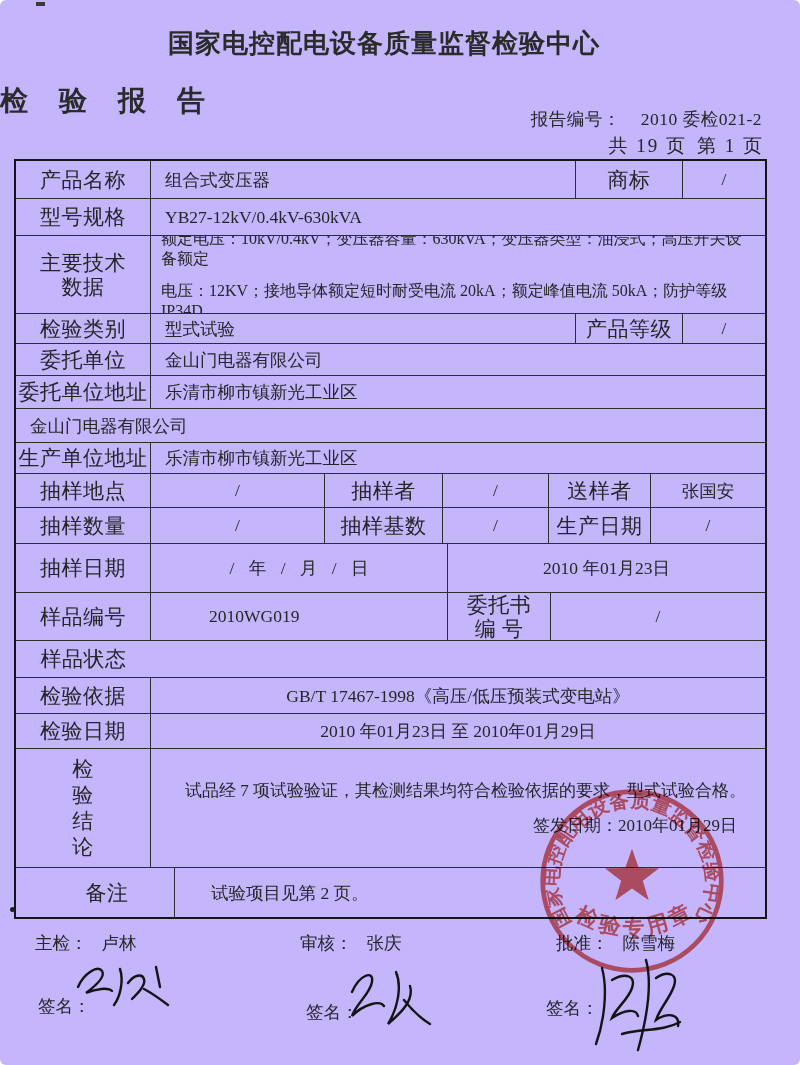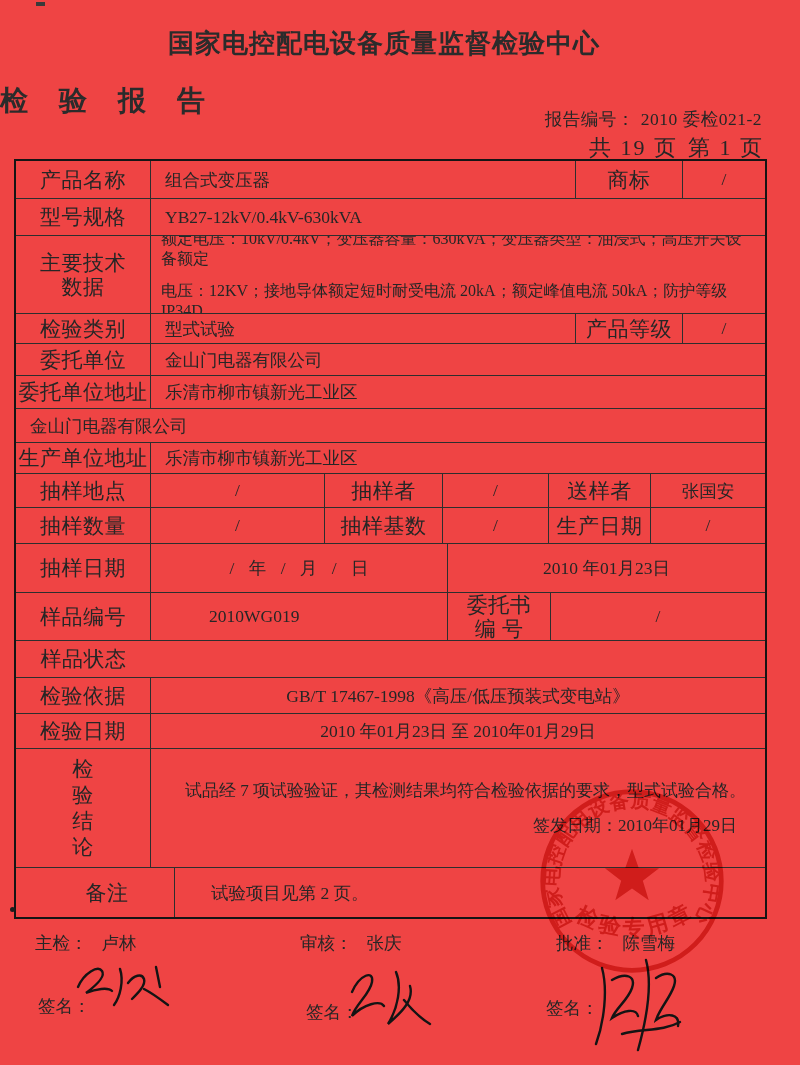--- a/index.html
+++ b/index.html
@@ -1,30 +1,30 @@
 <!DOCTYPE html>
 <html><head>
 <meta charset="utf-8">
 <style>
   * { margin:0; padding:0; box-sizing:border-box; }
   body { width:800px; height:1065px; }
   .page {
     position:relative; width:800px; height:1065px;
-    background:#ef4444;
+    background:#c4b5fd;
     font-family:"Liberation Serif","DejaVu Serif",serif;
-    color:#262626; overflow:hidden;
+    color:#262626; overflow:hidden;border-radius:6px;
   }
   
   .org-name { position:absolute; top:26px; left:0; width:768px; text-align:center;
     font-size:26px; font-weight:bold; letter-spacing:1px; color:#2b2b2b; }
   .doc-title { position:absolute; top:66px; left:0; width:768px; text-align:left;
     font-size:28px; font-weight:bold; letter-spacing:12px; color:#2b2b2b;margin-top:16px; }
   .report-no { position:absolute; top:107px; right:38px; font-size:17.5px; letter-spacing:0.5px; }
-  .report-no .lbl { margin-right:6px; }
-  .page-info { position:absolute; top:133px; right:36px; font-size:22px; letter-spacing:2px;font-family:Liberation Serif, serif; }
+  .report-no .lbl { margin-right:20px; }
+  .page-info { position:absolute; top:133px; right:36px; font-size:19px; letter-spacing:2px;font-family:Liberation Serif, serif; }
   .page-info span { margin-left:10px; }
   
   .tbl { position:absolute; left:14px; top:159px; width:753px; height:760px;
     border:2px solid #151515; display:flex; flex-direction:column; background:transparent; }
   .row { display:flex; border-bottom:1px solid #2e2e2e; flex-shrink:0; }
   .row:last-child { border-bottom:none; flex:1;margin-left:24px; }
   .cell { border-right:1px solid #2e2e2e; display:flex; align-items:center;
     justify-content:center; flex-shrink:0; overflow:hidden; }
   .cell:last-child { border-right:none; }
   .lab { width:135px; font-size:21px; letter-spacing:0.5px; text-align:center; }

